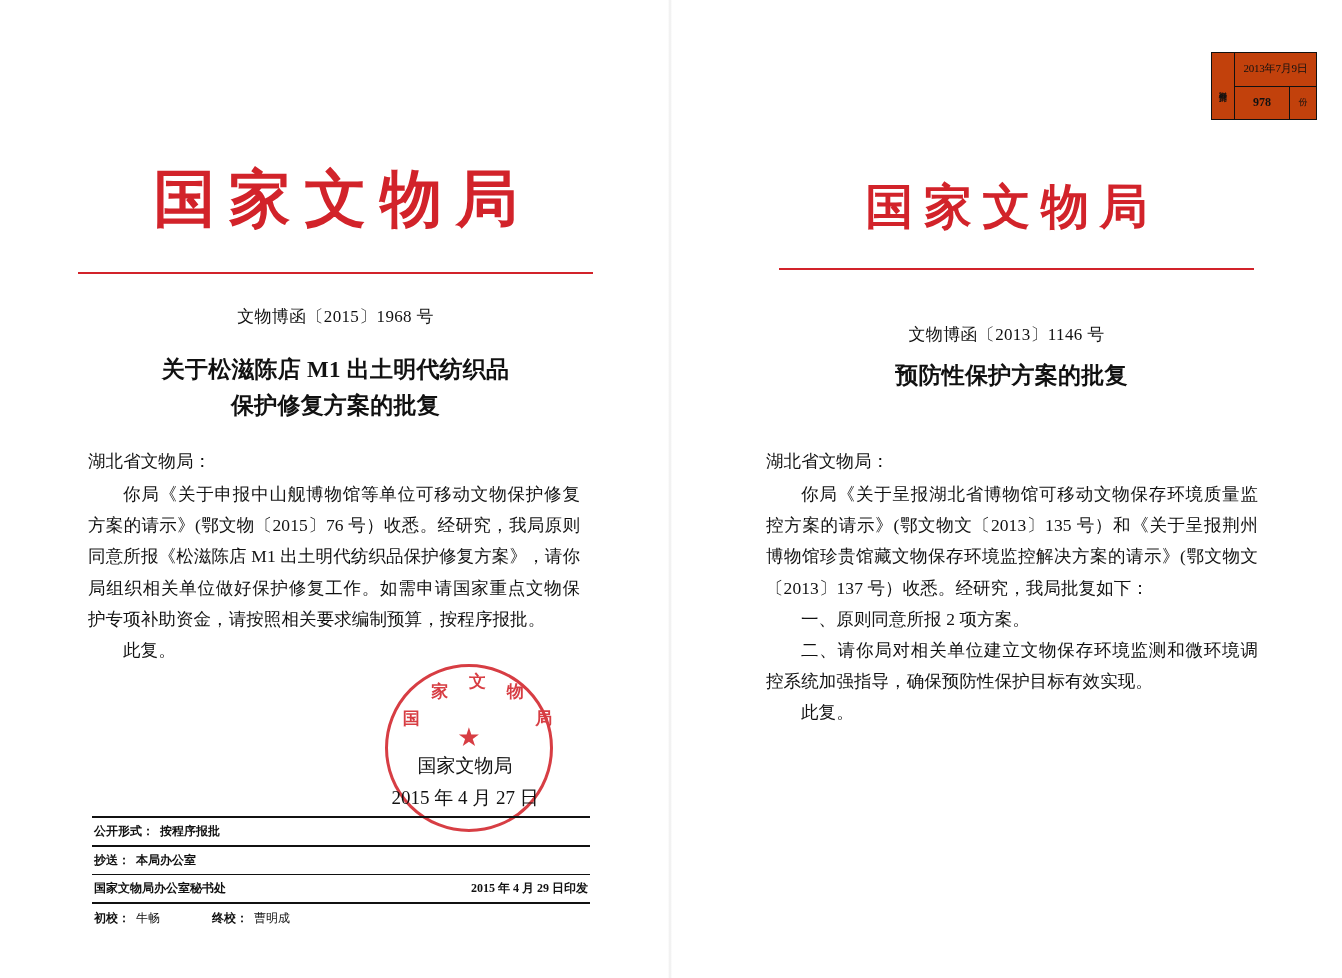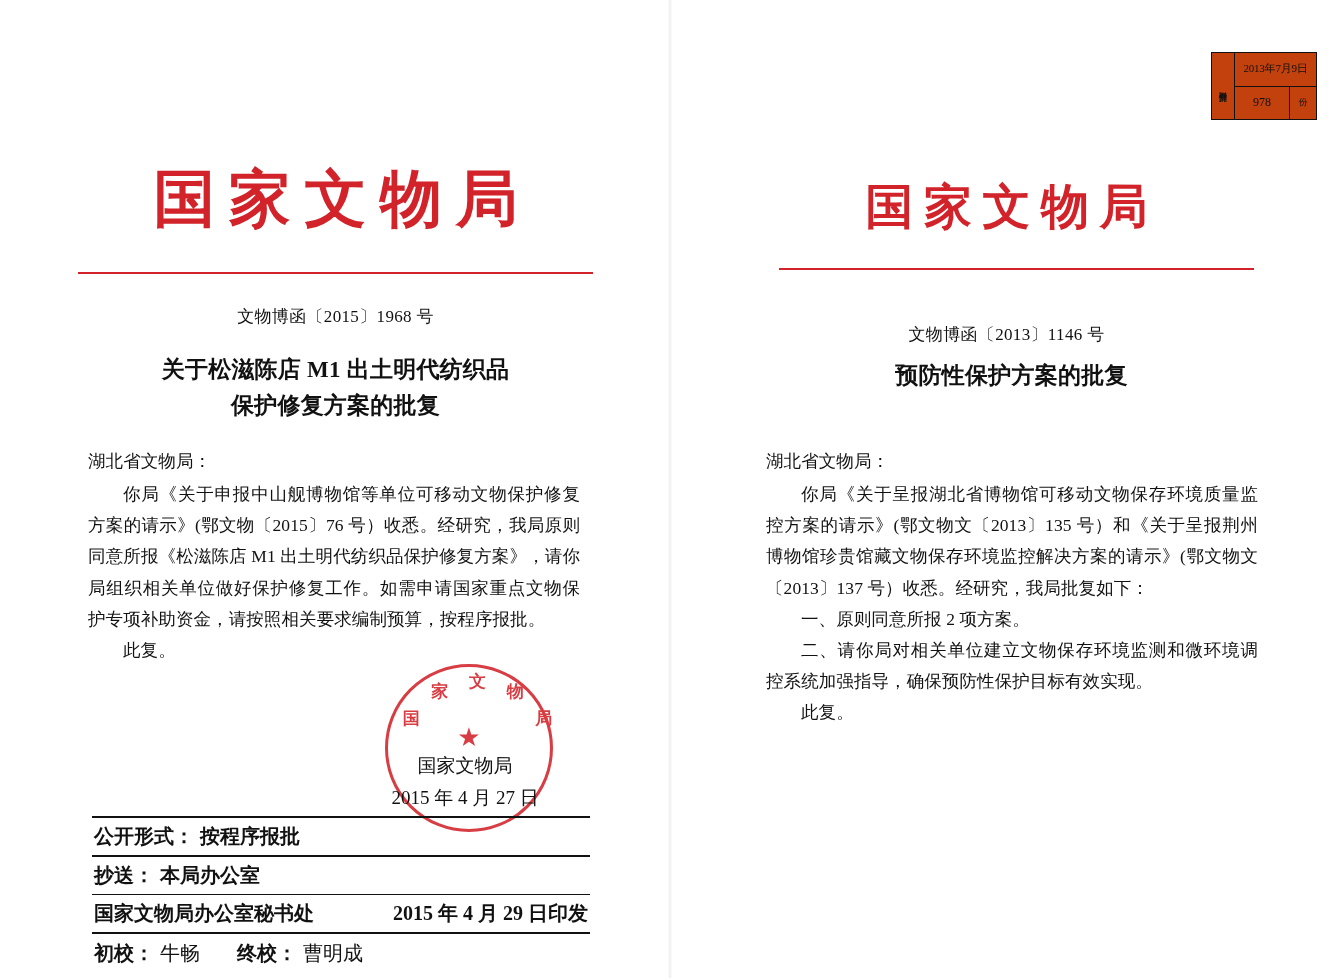--- a/index.html
+++ b/index.html
@@ -150,40 +150,40 @@
     color: #111;
     font-size: 19px;
     line-height: 1.7;
     white-space: nowrap;
   }
   .overprint-left { left: 330px; top: 750px; width: 270px; }
 
   
   .footer {
     position: absolute;
-    font-size: 20px;
+    font-size: 12px;
   }
   .footer-left  { left: 92px;  width: 498px; top: 816px; }
   .footer .rule {
     height: 1.5px;
     background: #111;
     width: 100%;
   }
   .footer .rule.thick { height: 2px; }
   .footer-row {
     display: flex;
     align-items: baseline;
     justify-content: space-between;
     padding: 5px 2px 5px 2px;
     white-space: nowrap;
   }
   .footer-row .label { font-weight: 700; }
   .footer-row .left-cell { display: flex; gap: 6px; align-items: baseline; }
   .footer-row.bold-all { font-weight: 700; }
-  .proof-row { display: flex; gap: 37px; padding: 6px 2px 5px 2px; }
+  .proof-row { display: flex; gap: 52px; padding: 6px 2px 5px 2px; }
   .proof-item { display: flex; gap: 6px; }
   .proof-item .label { font-weight: 700; }
 
   
   .regbox {
     position: absolute;
     left: 1211px;
     top: 52px;
     width: 104px;
     height: 66px;
@@ -223,20 +223,21 @@
     display: flex;
     align-items: stretch;
   }
   .regbox .cell-bottom .num {
     flex: 1;
     display: flex;
     align-items: center;
     justify-content: center;
     font-size: 12px;
     border-right: 1.5px solid #111;
+    font-weight: bold;
   }
   .regbox .cell-bottom .tail {
     width: 26px;
     display: flex;
     align-items: center;
     justify-content: center;
     font-size: 9px;
   }
 </style>
 </head>

